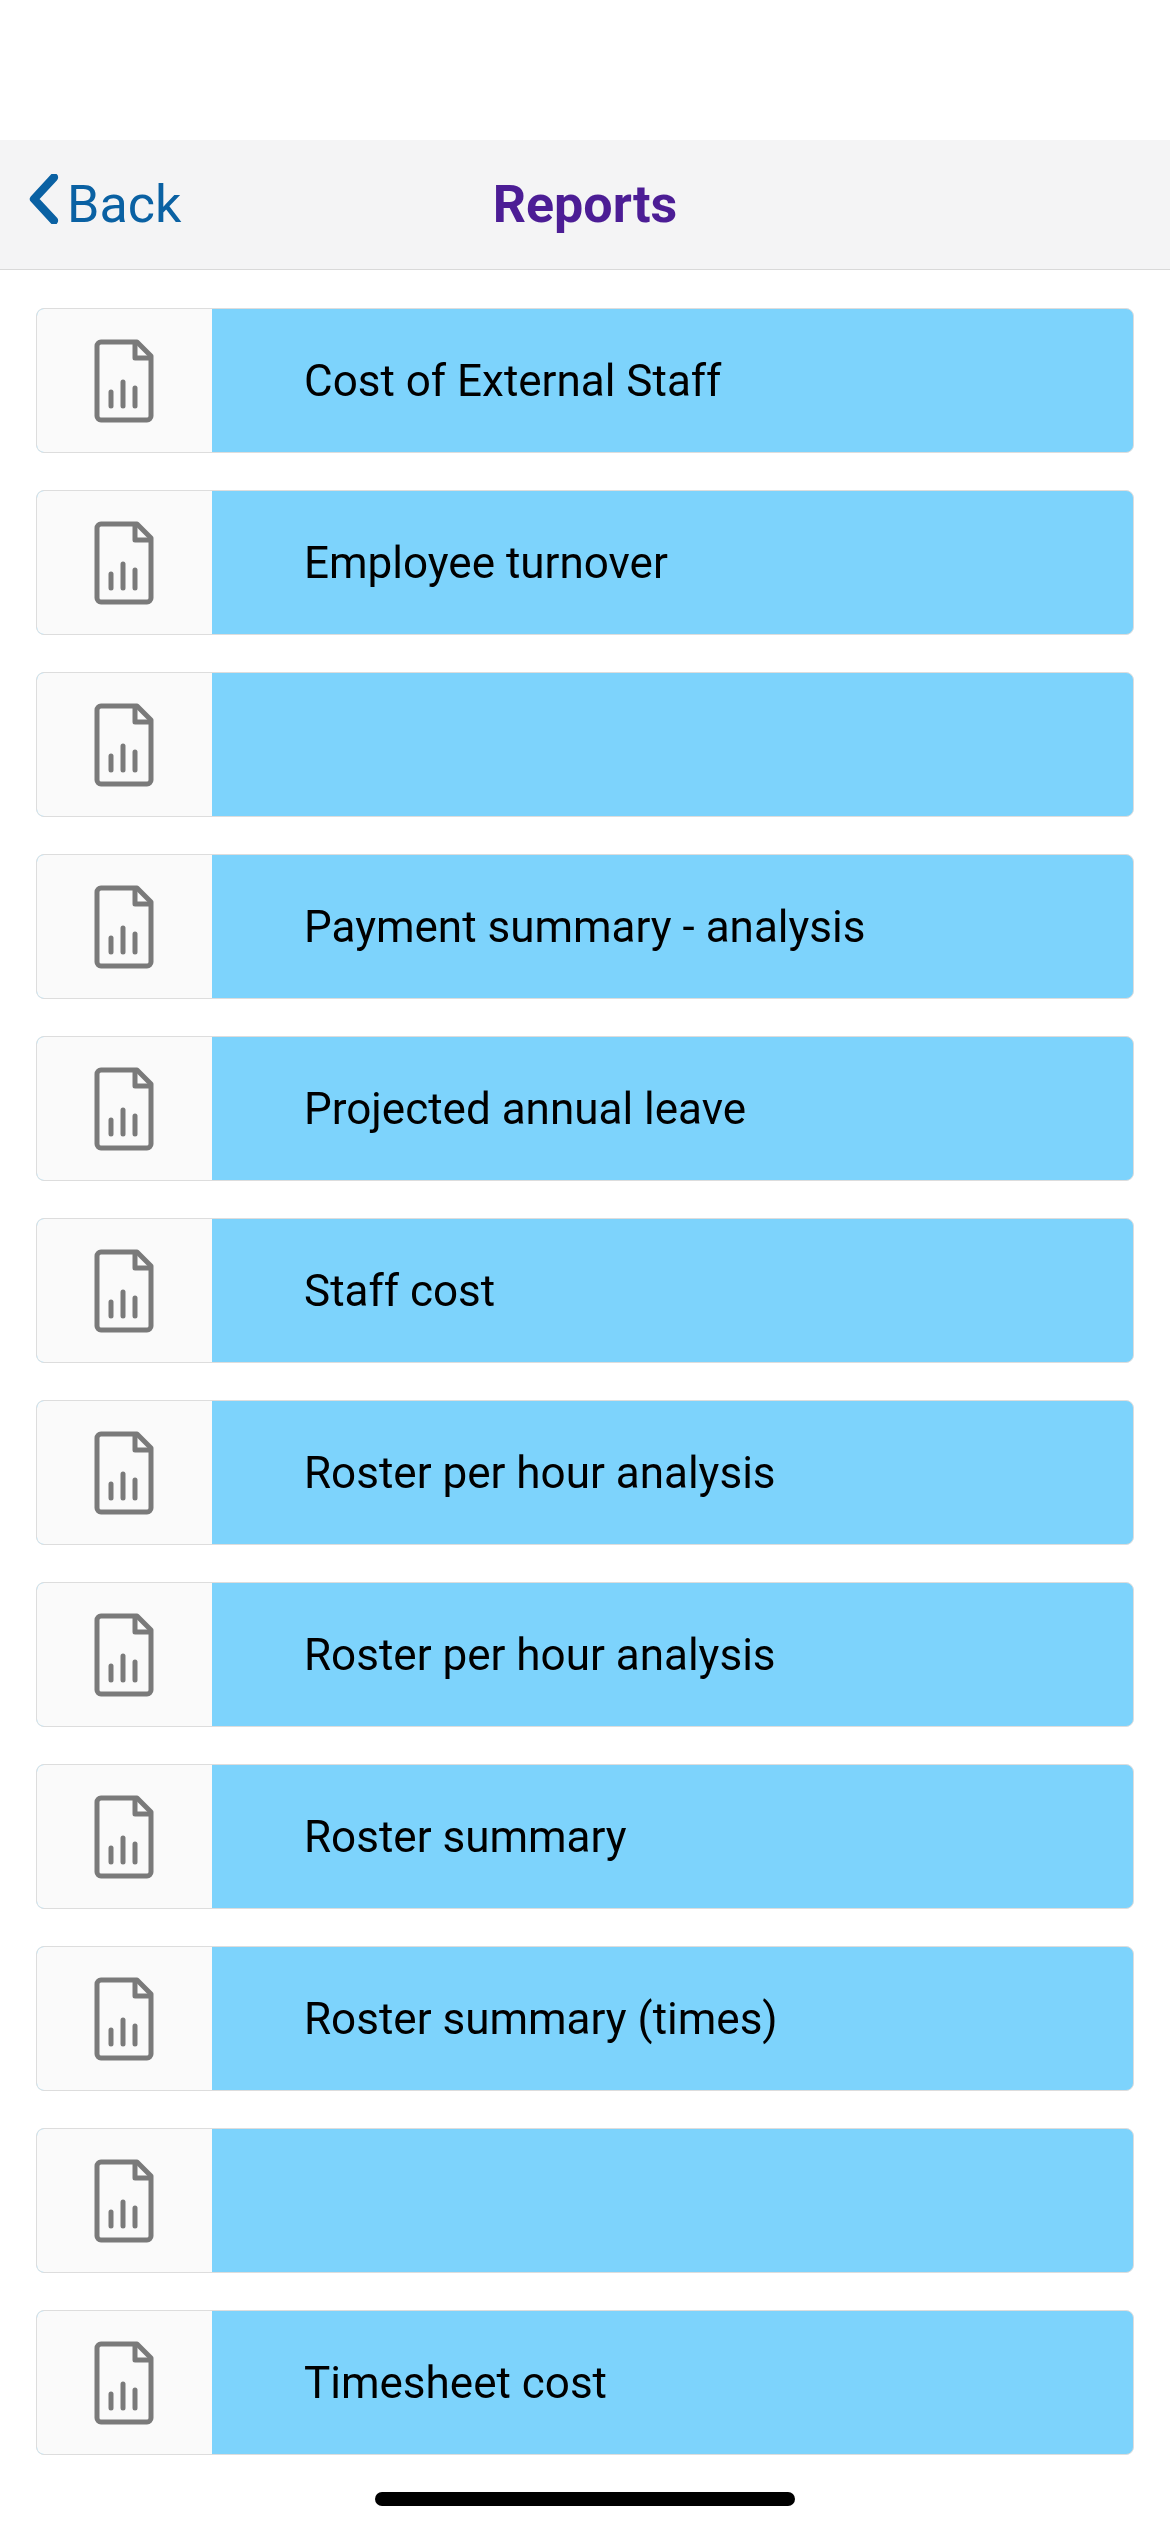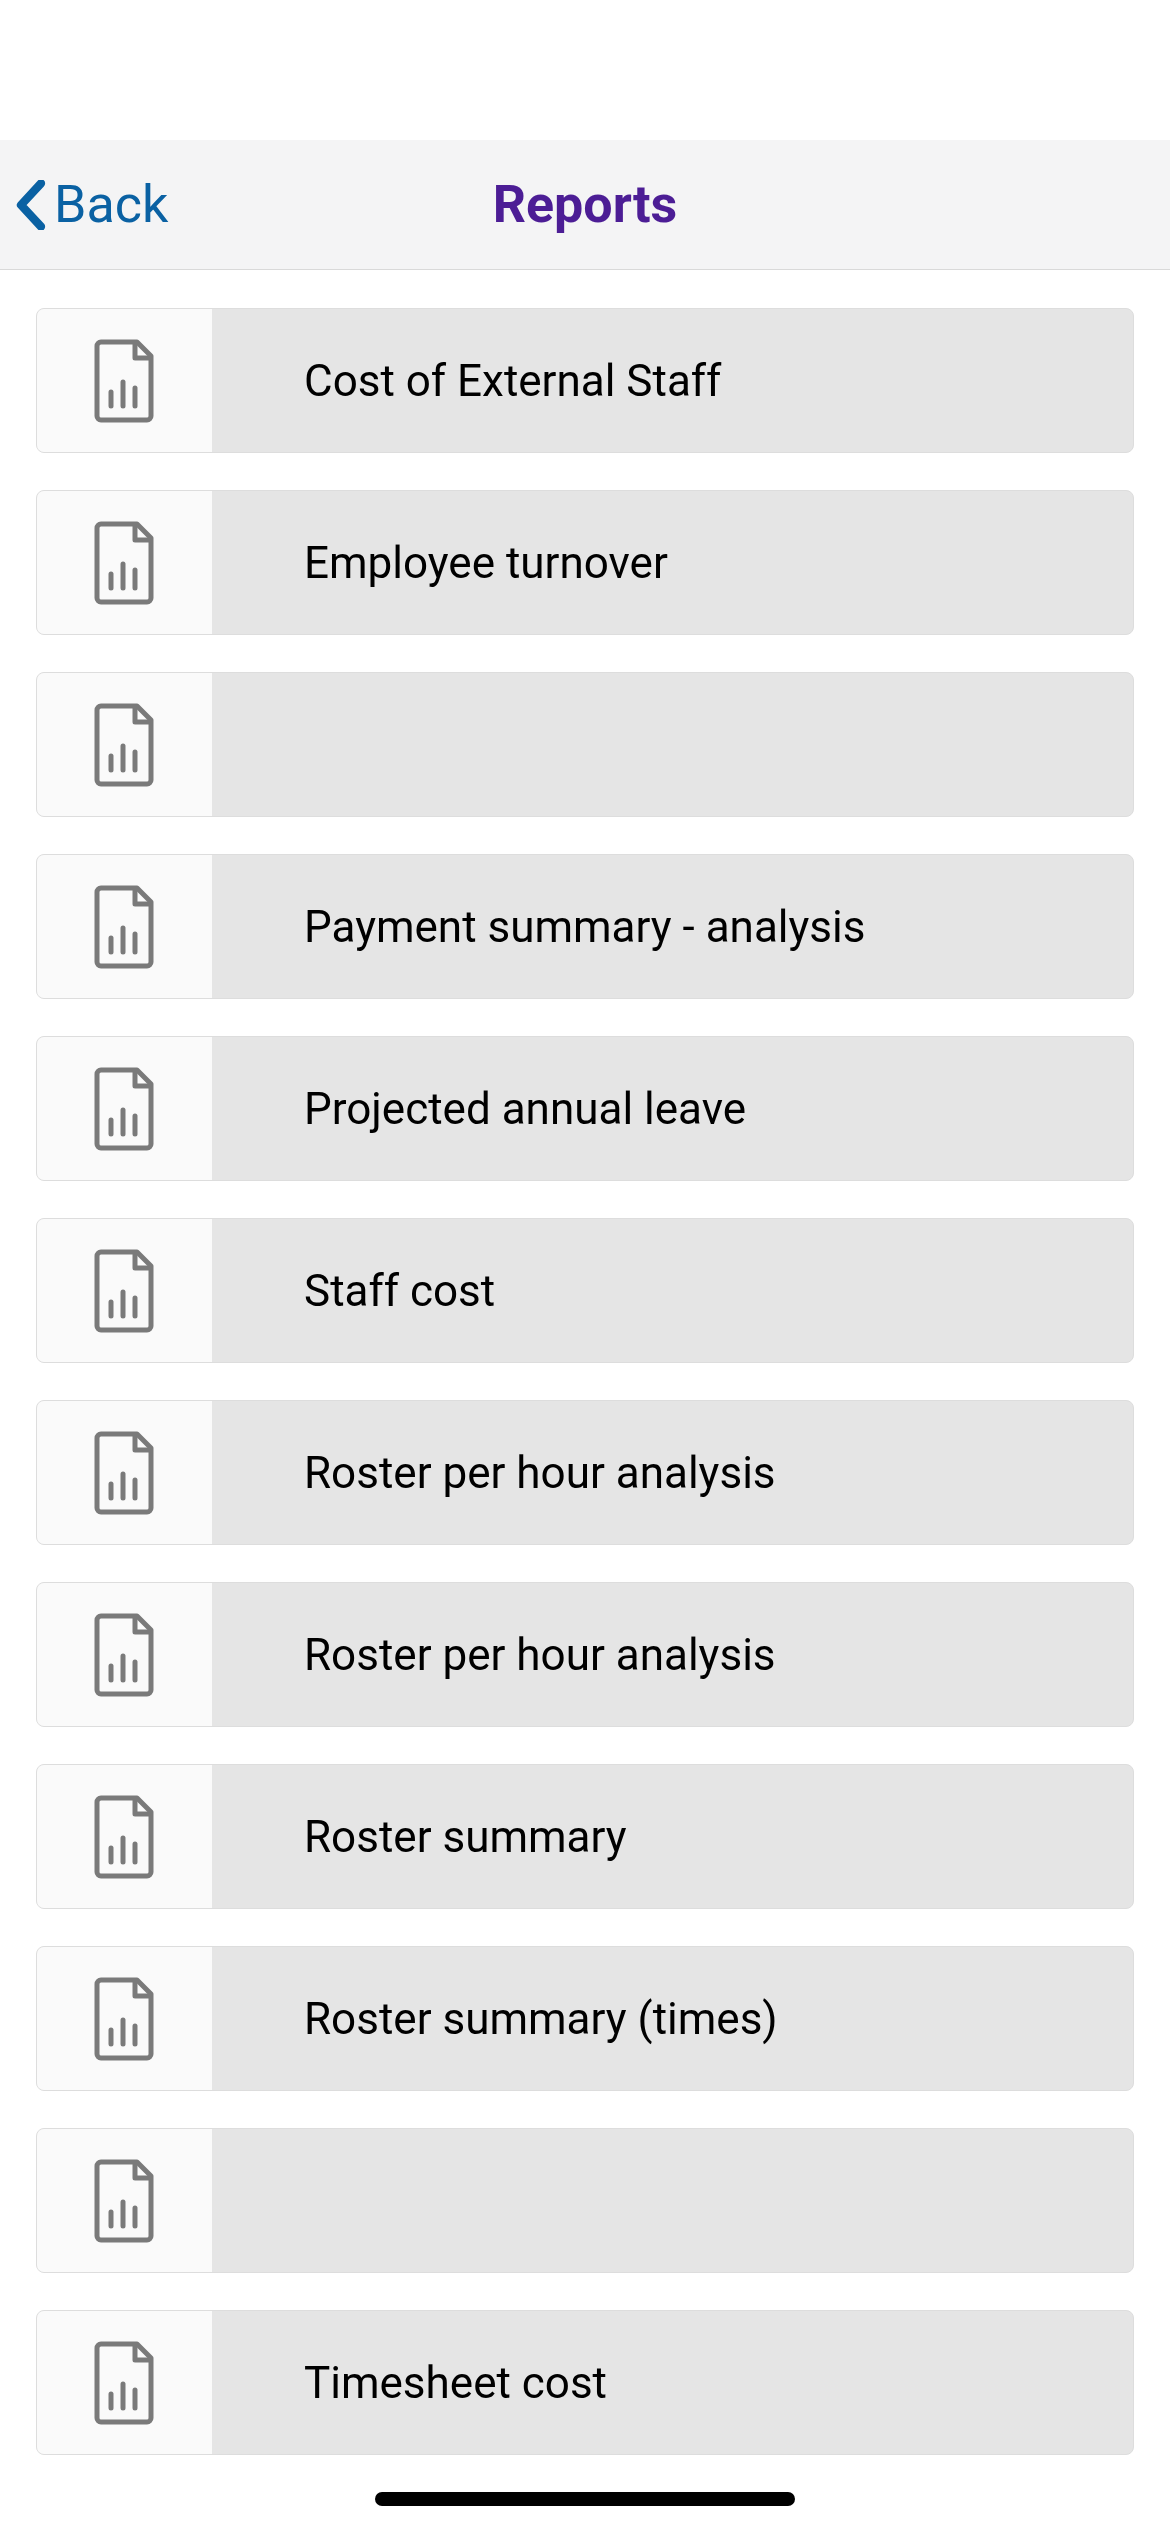--- a/index.html
+++ b/index.html
@@ -22,22 +22,21 @@
     .nav-bar {
       height: 130px;
       background: #f4f4f5;
       border-bottom: 1px solid #d9d9d9;
       display: flex;
       align-items: center;
       position: relative;
     }
     .back-button {
       display: flex;
-      align-items: center;
-      padding-left: 14px;
+      padding-left: 27px;
       color: #0a61a3;
       font-size: 52px;
       cursor: pointer;
     }
     .back-chevron {
       width: 34px;
       height: 50px;
       margin-right: 6px;
     }
     .back-text {
@@ -50,21 +49,21 @@
       font-size: 52px;
       font-weight: 700;
       color: #4c1d95;
     }
     .content {
       padding: 38px 36px 0 36px;
     }
     .report-item {
       display: flex;
       align-items: center;
-      background: #e5e5e5;
+      background: #7dd3fc;
       border: 1px solid #dddddd;
       border-radius: 8px;
       height: 145px;
       margin-bottom: 37px;
       overflow: hidden;
       cursor: pointer;
     }
     .report-icon-box {
       width: 175px;
       height: 100%;

